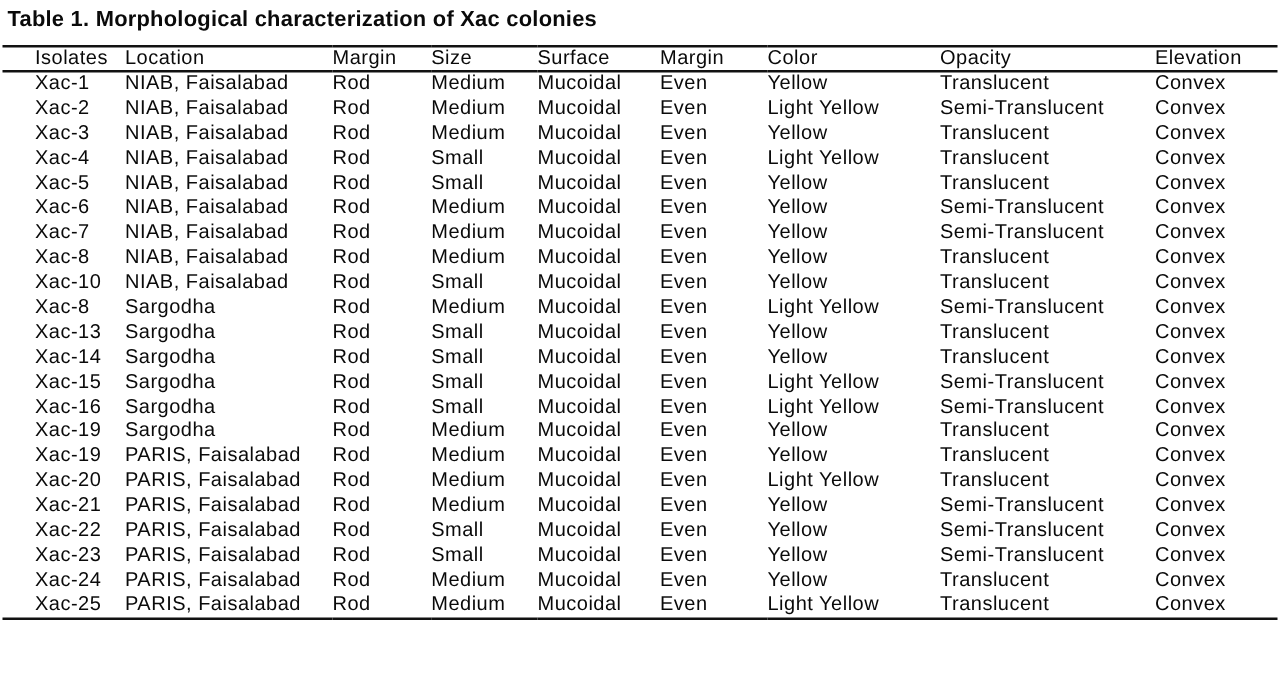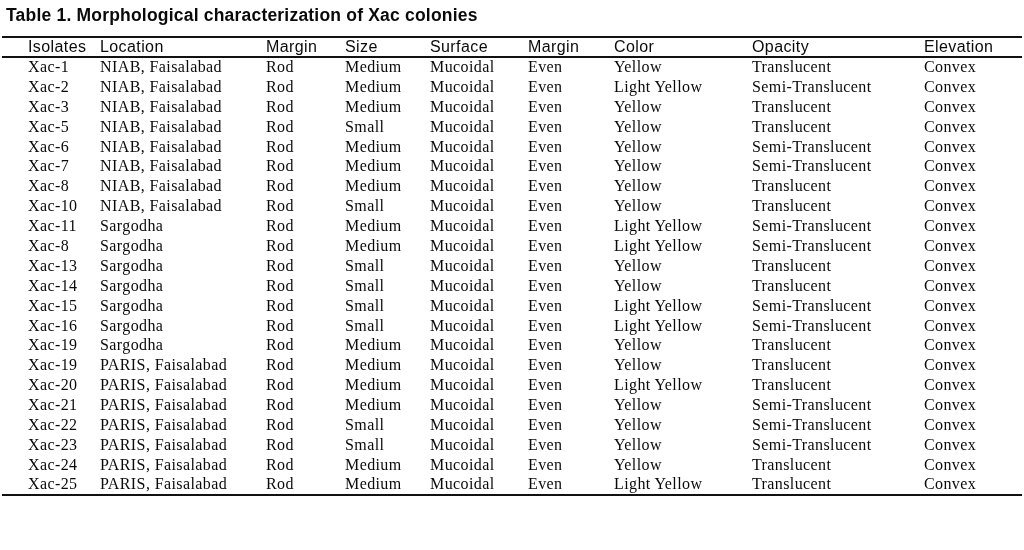--- a/index.html
+++ b/index.html
@@ -31,21 +31,21 @@
     letter-spacing: 0.4px;
   }
   thead tr { height: 18px; border-bottom: 2px solid #111; }
   th {
     font-weight: normal;
     text-align: left;
     padding: 0;
     white-space: nowrap;
     vertical-align: middle;
   }
-  tbody tr { height: 19.9px; font-family: Liberation Serif, serif; }
+  tbody tr { height: 19.9px; }
   td {
     padding: 0;
     white-space: nowrap;
     vertical-align: middle;
     overflow: hidden;
   }
   th.c0, td.c0 { padding-left: 26px; }
   col.w0 { width: 98px; }
   col.w1 { width: 166px; }
   col.w2 { width: 79px; }
@@ -115,20 +115,31 @@
           <td class="c1">NIAB, Faisalabad</td>
           <td class="c2">Rod</td>
           <td class="c3">Medium</td>
           <td class="c4">Mucoidal</td>
           <td class="c5">Even</td>
           <td class="c6">Yellow</td>
           <td class="c7">Translucent</td>
           <td class="c8">Convex</td>
         </tr>
         <tr>
+          <td class="c0">Xac-4</td>
+          <td class="c1">NIAB, Faisalabad</td>
+          <td class="c2">Rod</td>
+          <td class="c3">Small</td>
+          <td class="c4">Mucoidal</td>
+          <td class="c5">Even</td>
+          <td class="c6">Light Yellow</td>
+          <td class="c7">Translucent</td>
+          <td class="c8">Convex</td>
+        </tr>
+        <tr>
           <td class="c0">Xac-5</td>
           <td class="c1">NIAB, Faisalabad</td>
           <td class="c2">Rod</td>
           <td class="c3">Small</td>
           <td class="c4">Mucoidal</td>
           <td class="c5">Even</td>
           <td class="c6">Yellow</td>
           <td class="c7">Translucent</td>
           <td class="c8">Convex</td>
         </tr>
@@ -167,31 +178,20 @@
         </tr>
         <tr>
           <td class="c0">Xac-10</td>
           <td class="c1">NIAB, Faisalabad</td>
           <td class="c2">Rod</td>
           <td class="c3">Small</td>
           <td class="c4">Mucoidal</td>
           <td class="c5">Even</td>
           <td class="c6">Yellow</td>
           <td class="c7">Translucent</td>
-          <td class="c8">Convex</td>
-        </tr>
-        <tr>
-          <td class="c0">Xac-11</td>
-          <td class="c1">Sargodha</td>
-          <td class="c2">Rod</td>
-          <td class="c3">Medium</td>
-          <td class="c4">Mucoidal</td>
-          <td class="c5">Even</td>
-          <td class="c6">Light Yellow</td>
-          <td class="c7">Semi-Translucent</td>
           <td class="c8">Convex</td>
         </tr>
         <tr>
           <td class="c0">Xac-8</td>
           <td class="c1">Sargodha</td>
           <td class="c2">Rod</td>
           <td class="c3">Medium</td>
           <td class="c4">Mucoidal</td>
           <td class="c5">Even</td>
           <td class="c6">Light Yellow</td>

